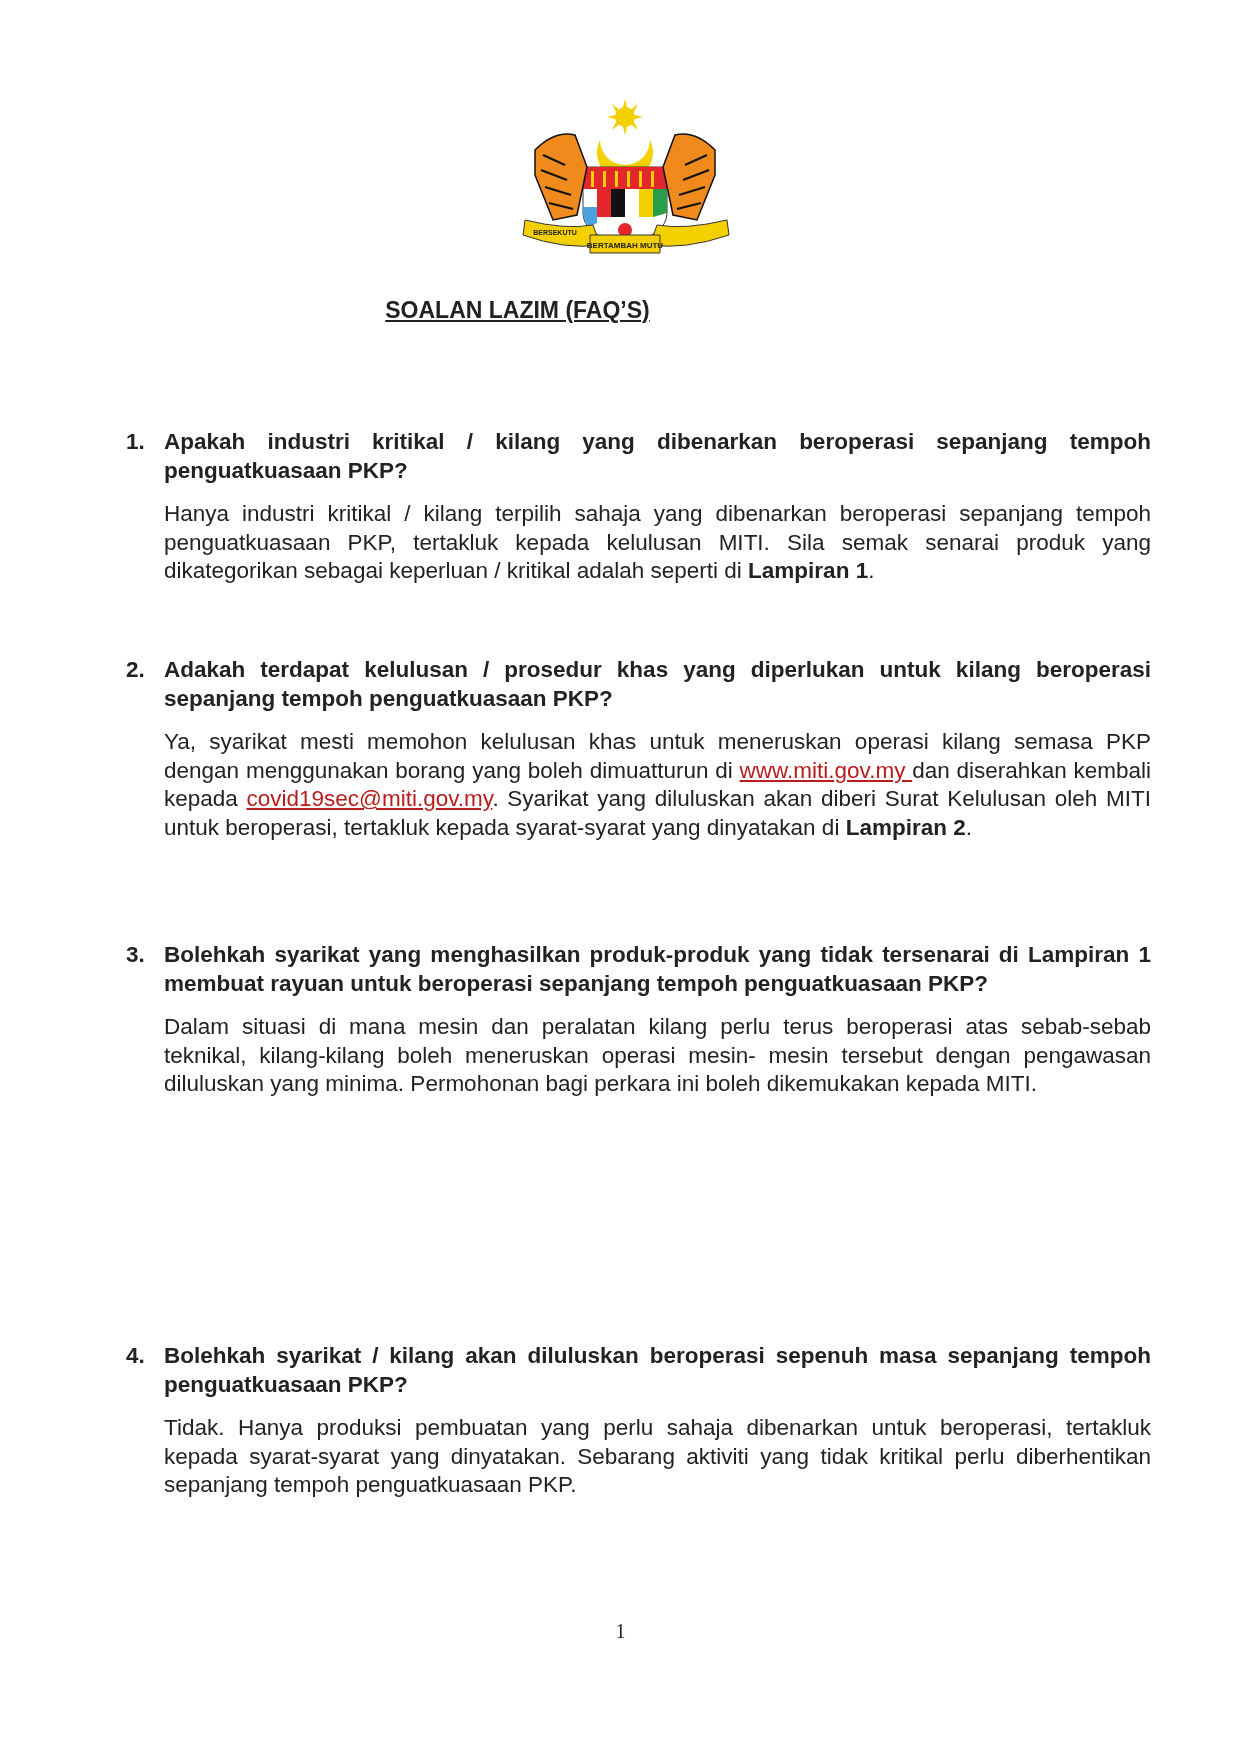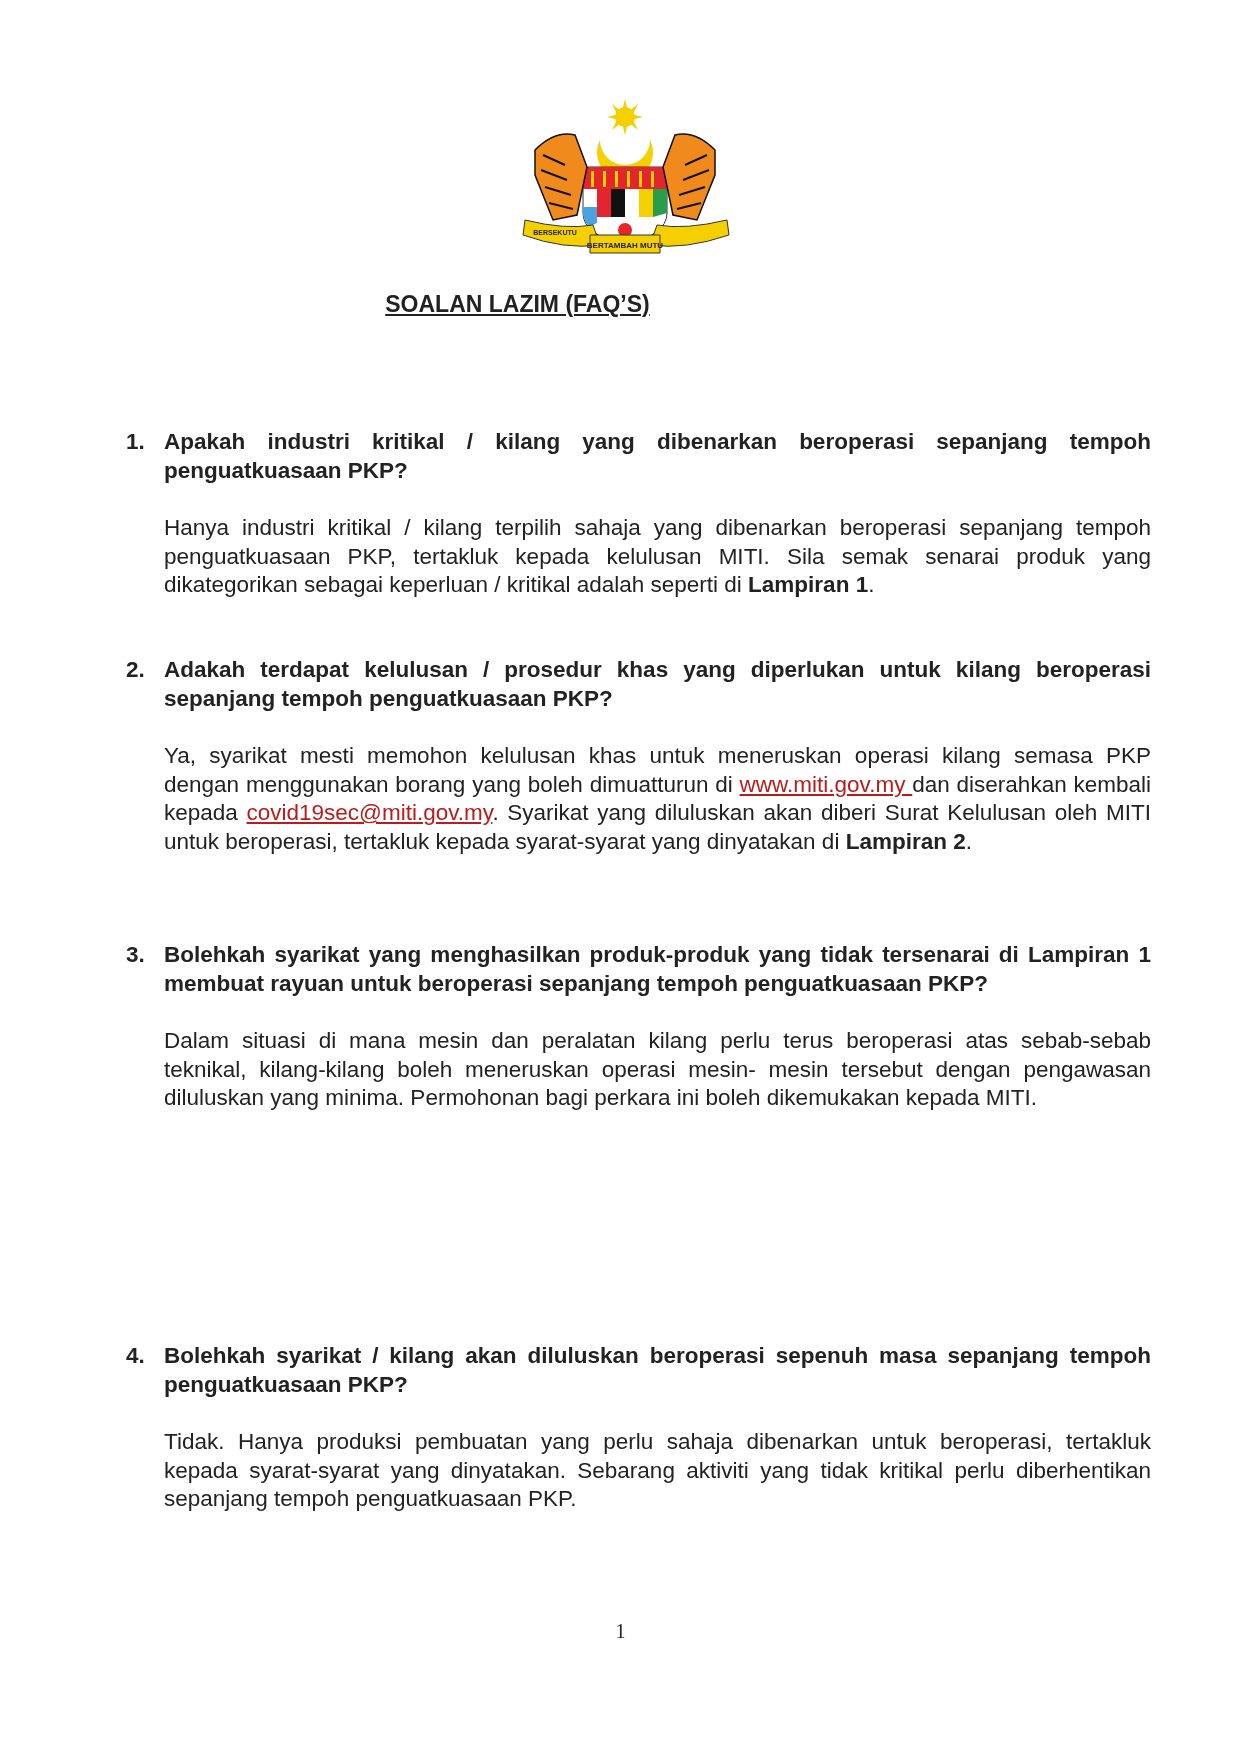--- a/index.html
+++ b/index.html
@@ -1,24 +1,24 @@
 <!DOCTYPE html>
 <html><head>
 <meta charset="utf-8">
 <style>
   html,body{margin:0;padding:0;background:#fff;}
   body{width:1241px;height:1754px;position:relative;overflow:hidden;font-family:"Liberation Sans",sans-serif;color:#222;}
   .crest{position:absolute;left:505px;top:95px;width:240px;height:160px;}
-  .title{position:absolute;left:0;width:1035px;text-align:center;font-weight:bold;font-size:23px;line-height:28px;top:290px;}
+  .title{position:absolute;left:0;width:1035px;text-align:center;font-weight:bold;font-size:23px;line-height:28px;top:296px;}
   .title div{text-decoration:underline;text-underline-offset:2px;text-decoration-thickness:2px;}
   .faq{position:absolute;left:126px;width:1025px;}
   .q{display:flex;font-weight:bold;font-size:22.5px;line-height:28.5px;}
   .q .num{width:38px;flex:none;}
   .q .qt{flex:1;text-align:justify;}
-  .a{margin-left:38px;font-size:22.5px;line-height:28.5px;text-align:justify;margin-top:29px;}
+  .a{margin-left:38px;font-size:22.5px;line-height:28.5px;text-align:justify;margin-top:15px;}
   .a + .a{margin-top:29px;}
   .a b{font-weight:bold;}
   a.lnk{color:#b91c1c;text-decoration:underline;}
   .pagenum{position:absolute;top:1620px;left:0;width:1241px;text-align:center;font-family:"Liberation Serif",serif;font-size:20px;}
 </style>
 </head>
 <body>
 
 <svg class="crest" viewBox="0 0 240 160">
 

